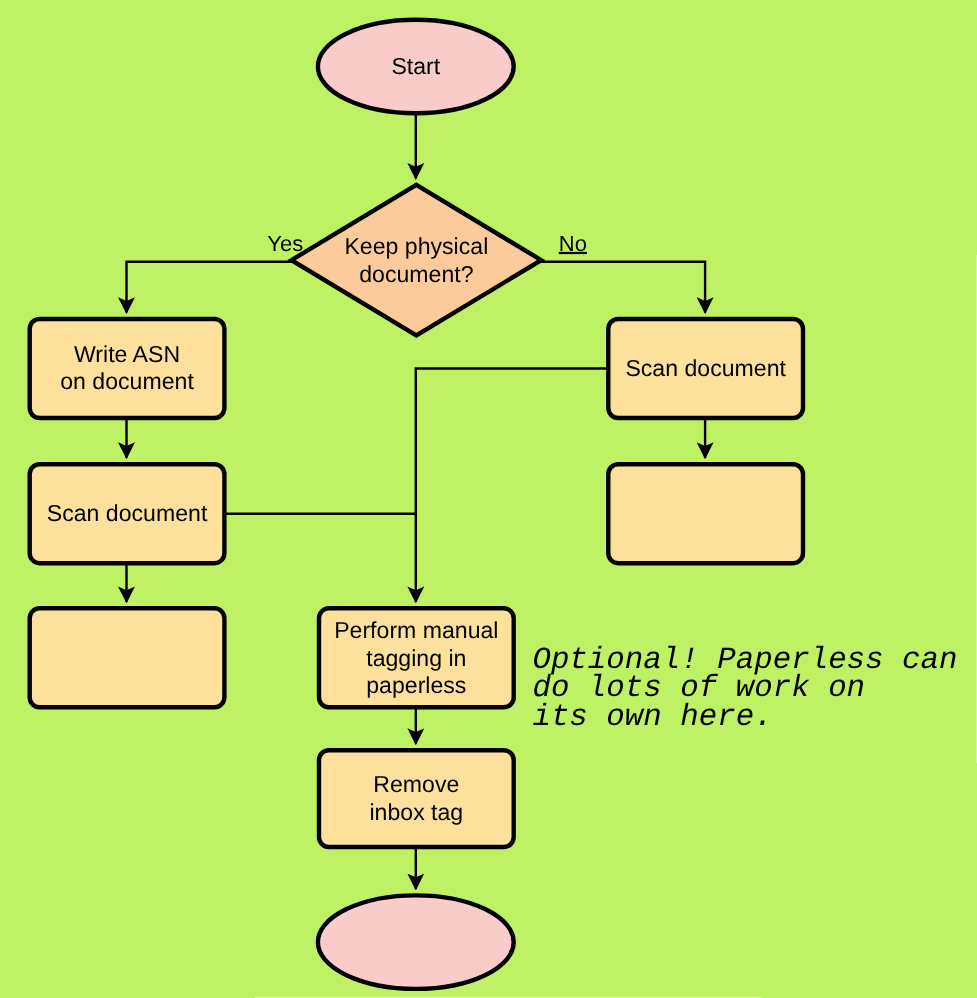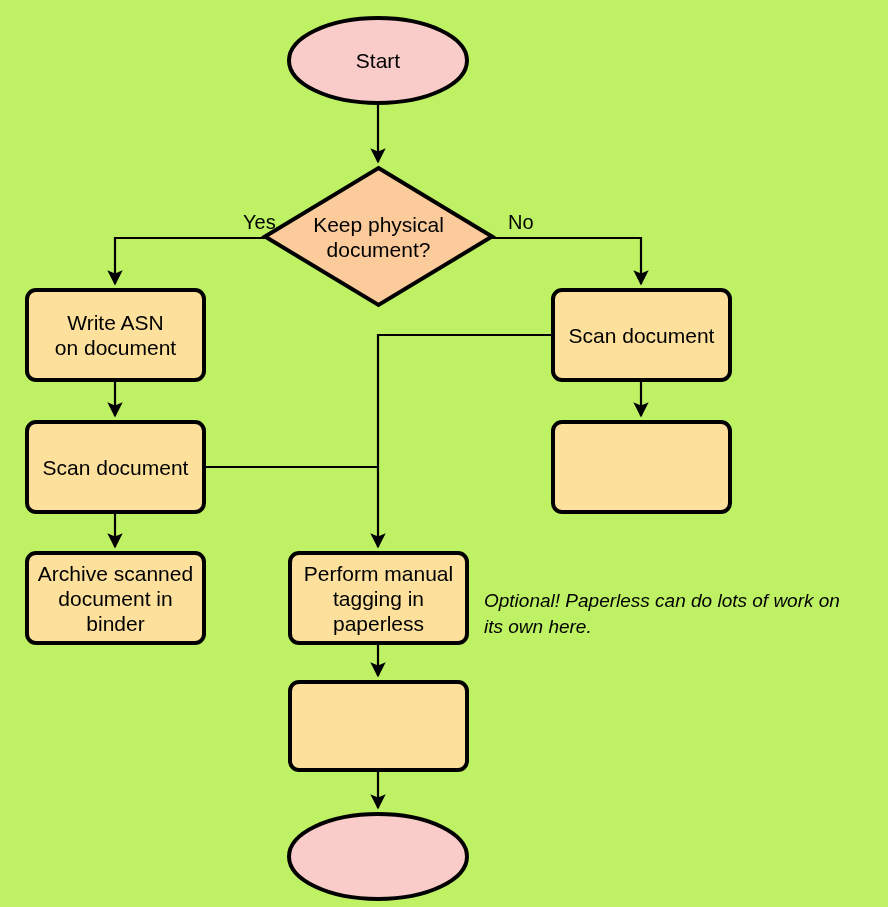--- a/index.html
+++ b/index.html
@@ -39,24 +39,25 @@
   .edge-label {
     position: absolute;
     color: #000000;
     font-size: 20px;
     line-height: 22px;
     white-space: nowrap;
   }
   .note-text {
     position: absolute;
     color: #000000;
-    font-size: 19px;
+    font-size: 28px;
     line-height: 26px;
     font-style: italic;
     white-space: pre-line;
+    font-family: Liberation Mono, monospace;
   }
 </style>
 </head>
 <body>
 
 <div id="canvas">
 
   <svg id="flow-svg" viewBox="0 0 888 907">
     <defs>
       <marker id="arrowhead" viewBox="0 0 10 10" refX="9" refY="5" markerWidth="7" markerHeight="7" orient="auto-start-reverse">
@@ -111,33 +112,32 @@
   <div class="node-label" style="left:289px; top:18px; width:178px; height:85px;">Start</div>
 
   <div class="node-label" style="left:265px; top:168px; width:227px; height:137px;">Keep physical
 document?</div>
 
   <div class="node-label" style="left:27px; top:290px; width:177px; height:90px;">Write ASN
 on document</div>
 
   <div class="node-label" style="left:27px; top:422px; width:177px; height:90px;">Scan document</div>
 
-  <div class="node-label" style="left:27px; top:553px; width:177px; height:90px;">Archive scanned
-document in
-binder</div>
 
   <div class="node-label" style="left:553px; top:290px; width:177px; height:90px;">Scan document</div>
 
 
   <div class="node-label" style="left:290px; top:553px; width:177px; height:90px;">Perform manual
 tagging in
 paperless</div>
 
+  <div class="node-label" style="left:290px; top:682px; width:177px; height:88px;">Remove
+inbox tag</div>
 
 
   <div class="edge-label" style="left:211px; top:211px;margin-left:32px;">Yes</div>
 
-  <div class="edge-label" style="left:508px; top:211px;">No</div>
+  <div class="edge-label" style="left:508px; top:211px;text-decoration:underline;">No</div>
 
   <div class="note-text" style="left:484px; top:588px; width:400px;">Optional! Paperless can do lots of work on
 its own here.</div>
 
 </div>
 
 </body></html>

